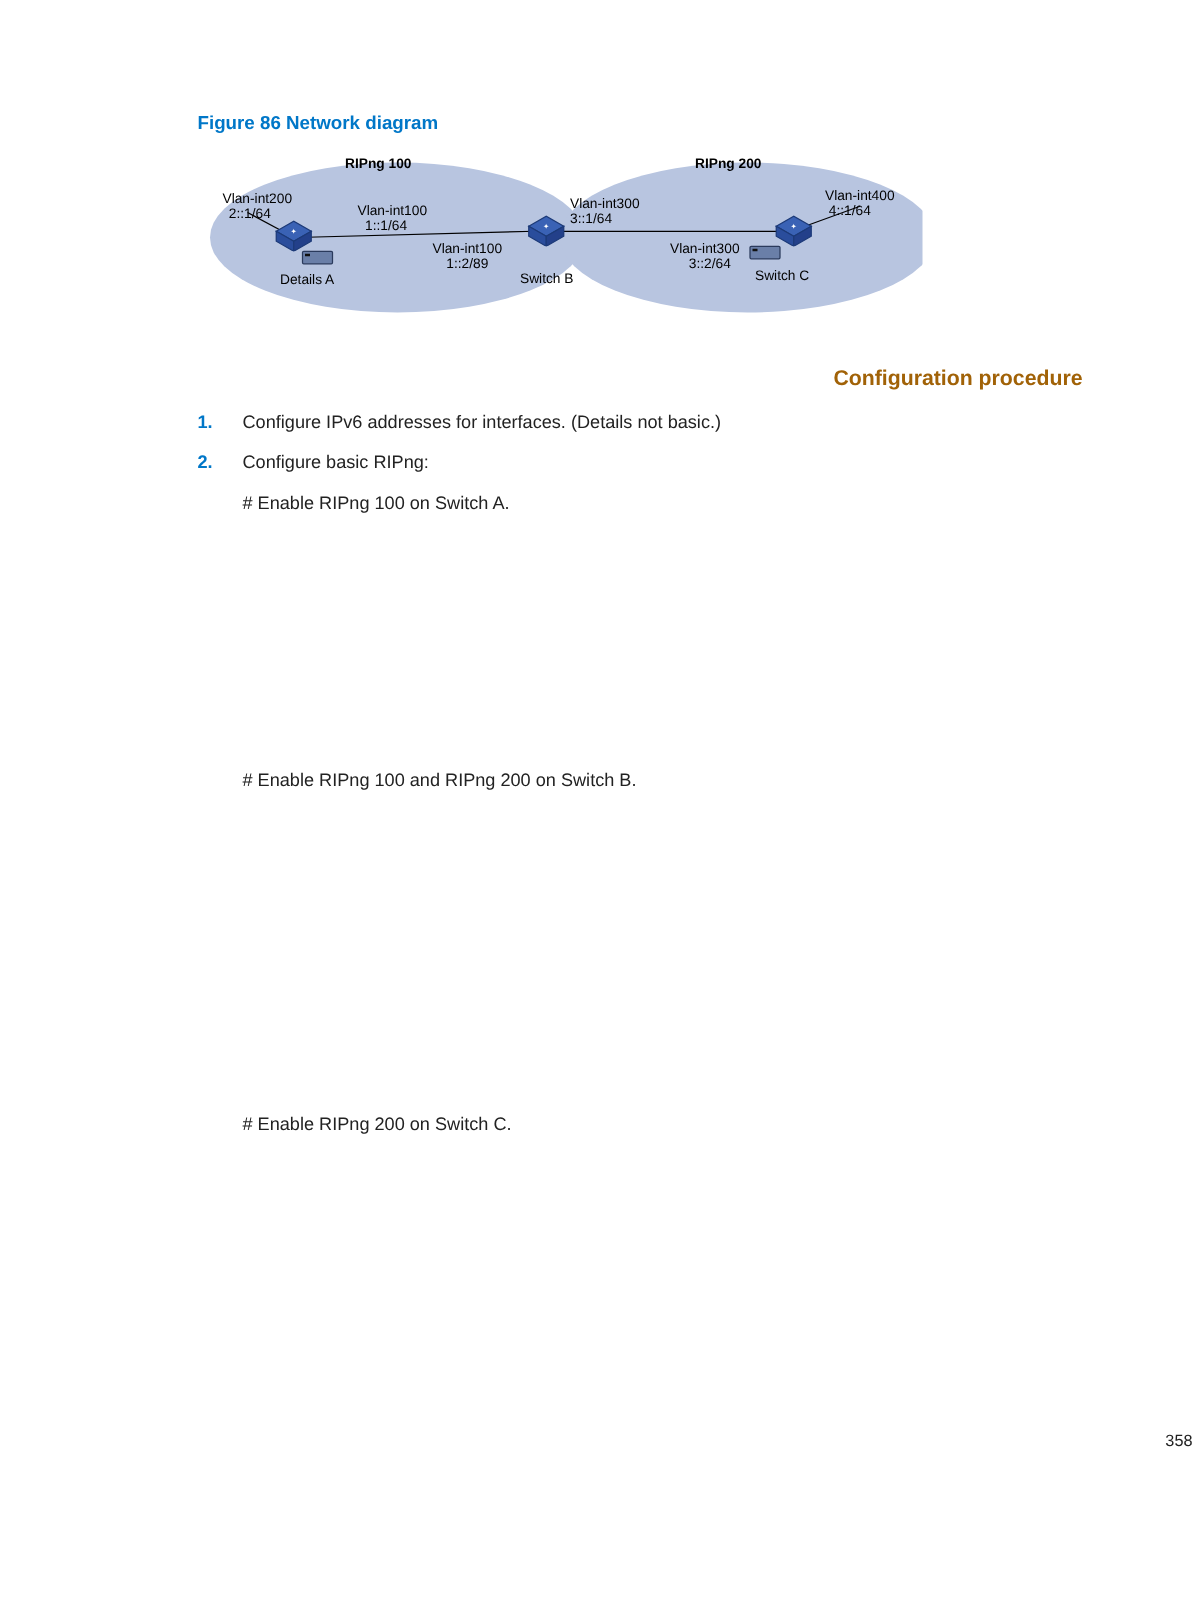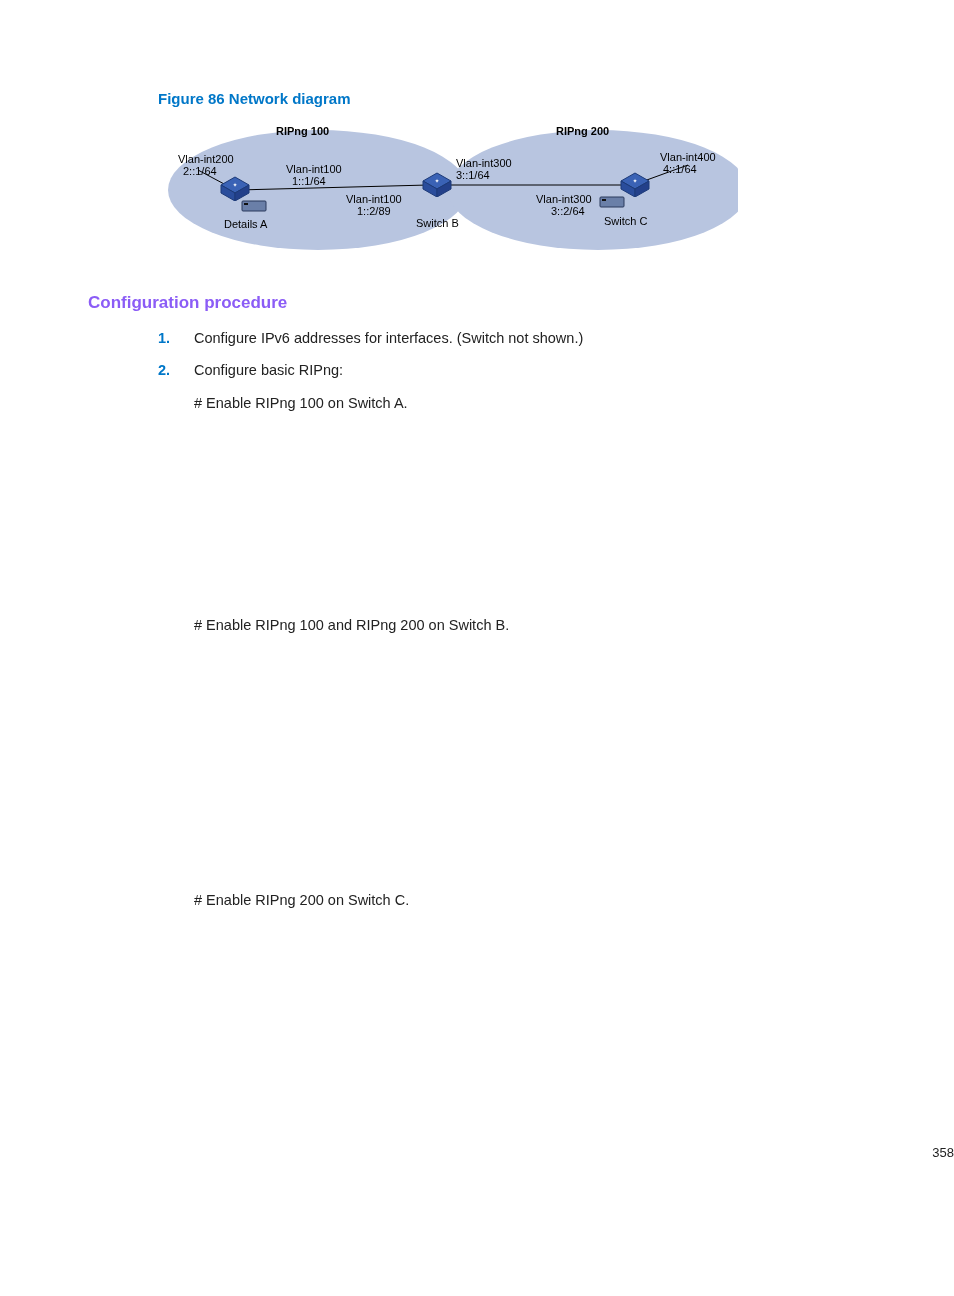--- a/index.html
+++ b/index.html
@@ -37,25 +37,26 @@
   .dlabel {
     position: absolute;
     font-family: Arial, sans-serif;
     font-size: 11px;
     color: #000;
     line-height: 1.1;
     white-space: nowrap;
   }
   .dlabel.bold { font-weight: bold; }
   .section-heading {
-    color: #8b5cf6;
+    color: #a16207;
     font-weight: 600;
     font-size: 17px;
     margin-top: 28px;
     margin-bottom: 14px;
+    text-align: right;
   }
   ol.steps {
     list-style: none;
     margin: 0;
     padding: 0;
   }
   ol.steps > li {
     position: relative;
     padding-left: 106px;
     margin-bottom: 10px;
@@ -165,21 +166,21 @@
     <div class="dlabel" style="left:66px;top:103px;">Details A</div>
     <div class="dlabel" style="left:258px;top:102px;">Switch B</div>
     <div class="dlabel" style="left:446px;top:100px;">Switch C</div>
   </div>
 
   <div class="section-heading">Configuration procedure</div>
 
   <ol class="steps">
     <li>
       <span class="num">1.</span>
-      <span class="step-body">Configure IPv6 addresses for interfaces. (Switch not shown.)</span>
+      <span class="step-body">Configure IPv6 addresses for interfaces. (Details not basic.)</span>
     </li>
     <li>
       <span class="num">2.</span>
       <span class="step-body">Configure basic RIPng:</span>
     </li>
   </ol>
 
   <div class="sub-instr"># Enable RIPng 100 on Switch A.</div>
   <div class="spacer-a"></div>
 

